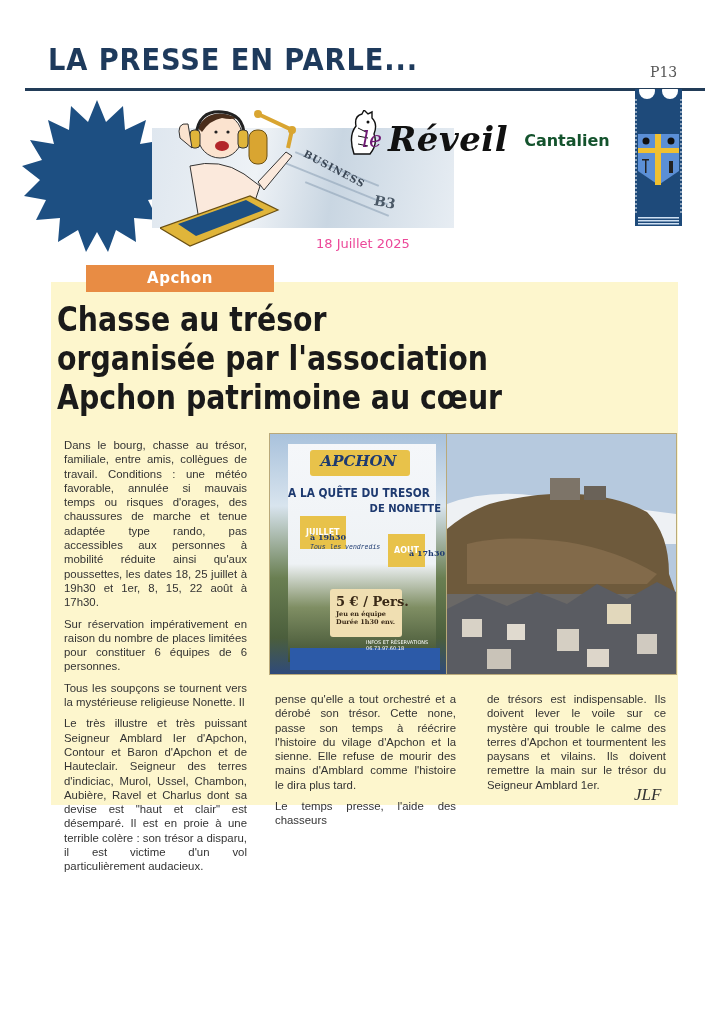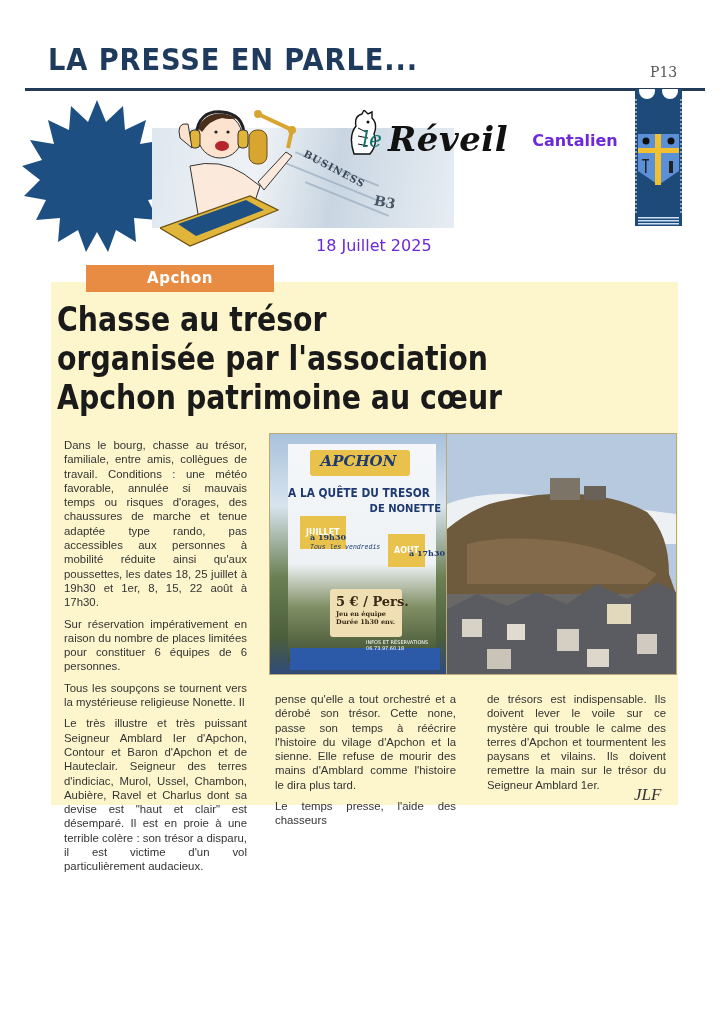--- a/index.html
+++ b/index.html
@@ -22,25 +22,25 @@
   #newspaper-photo .line { position:absolute; height:2px; background:#8fa4b8; opacity:.6; transform:rotate(22deg); }
   #np-business { left:155px; top:20px; font-family:"DejaVu Serif", serif; font-weight:bold; font-size:10px; color:#3a4654; transform:rotate(28deg); transform-origin:left top; letter-spacing:1px; }
   #np-b3 { left:222px; top:66px; font-family:"DejaVu Serif", serif; font-weight:bold; font-size:14px; color:#4a5866; transform:rotate(12deg); }
 
   
   #cartoon { left:160px; top:108px; width:150px; height:140px; }
 
   
   #logo { left:344px; top:108px; height:48px; display:flex; align-items:flex-end; }
   #logo-rooster { width:36px; height:46px; }
-  #logo-le { font-family:"DejaVu Serif", serif; font-style:italic; font-size:22px; color:#0f766e; margin-left:-18px; margin-bottom:4px; }
+  #logo-le { font-family:"DejaVu Serif", serif; font-style:italic; font-size:22px; color:#701a75; margin-left:-18px; margin-bottom:4px; }
   #logo-reveil { font-family:"DejaVu Serif", serif; font-style:italic; font-weight:bold; font-size:34px; color:#111; margin-left:6px; letter-spacing:0.5px; line-height:1; }
-  #logo-cantalien { font-family:"DejaVu Sans", sans-serif; font-weight:bold; font-size:16px; color:#6d28d9; margin-left:24px; margin-bottom:6px; }
-
-  #issue-date { left:316px; top:236px; font-family:"DejaVu Sans", sans-serif; font-size:16px; color:#6d28d9; }
+  #logo-cantalien { font-family:"DejaVu Sans", sans-serif; font-weight:bold; font-size:16px; color:#14532d; margin-left:16px; margin-bottom:6px; }
+
+  #issue-date { left:316px; top:236px; font-family:"DejaVu Sans", sans-serif; font-size:13px; color:#ec4899; }
 
   
   #section-tag { left:86px; top:265px; width:188px; height:27px; background:#e88c44; color:#fff; font-family:"DejaVu Sans", sans-serif; font-weight:bold; font-size:15px; text-align:center; line-height:27px; z-index:2; letter-spacing:0.5px; }
   #article { left:51px; top:282px; width:627px; height:523px; background:#fdf6cd; }
   #headline { left:57px; top:300px; width:600px; font-family:"DejaVu Sans", sans-serif; font-weight:bold; font-size:33px; line-height:39px; color:#1a1a1a; transform:scaleX(0.86); transform-origin:left top; }
   #headline div { white-space:nowrap; }
 
   .col { position:absolute; font-family:"Liberation Sans", sans-serif; font-size:11.4px; line-height:14.3px; color:#333; text-align:justify; }
   .col p { margin:7px; }
   #col1 { left:57px; top:431px; width:197px; }

